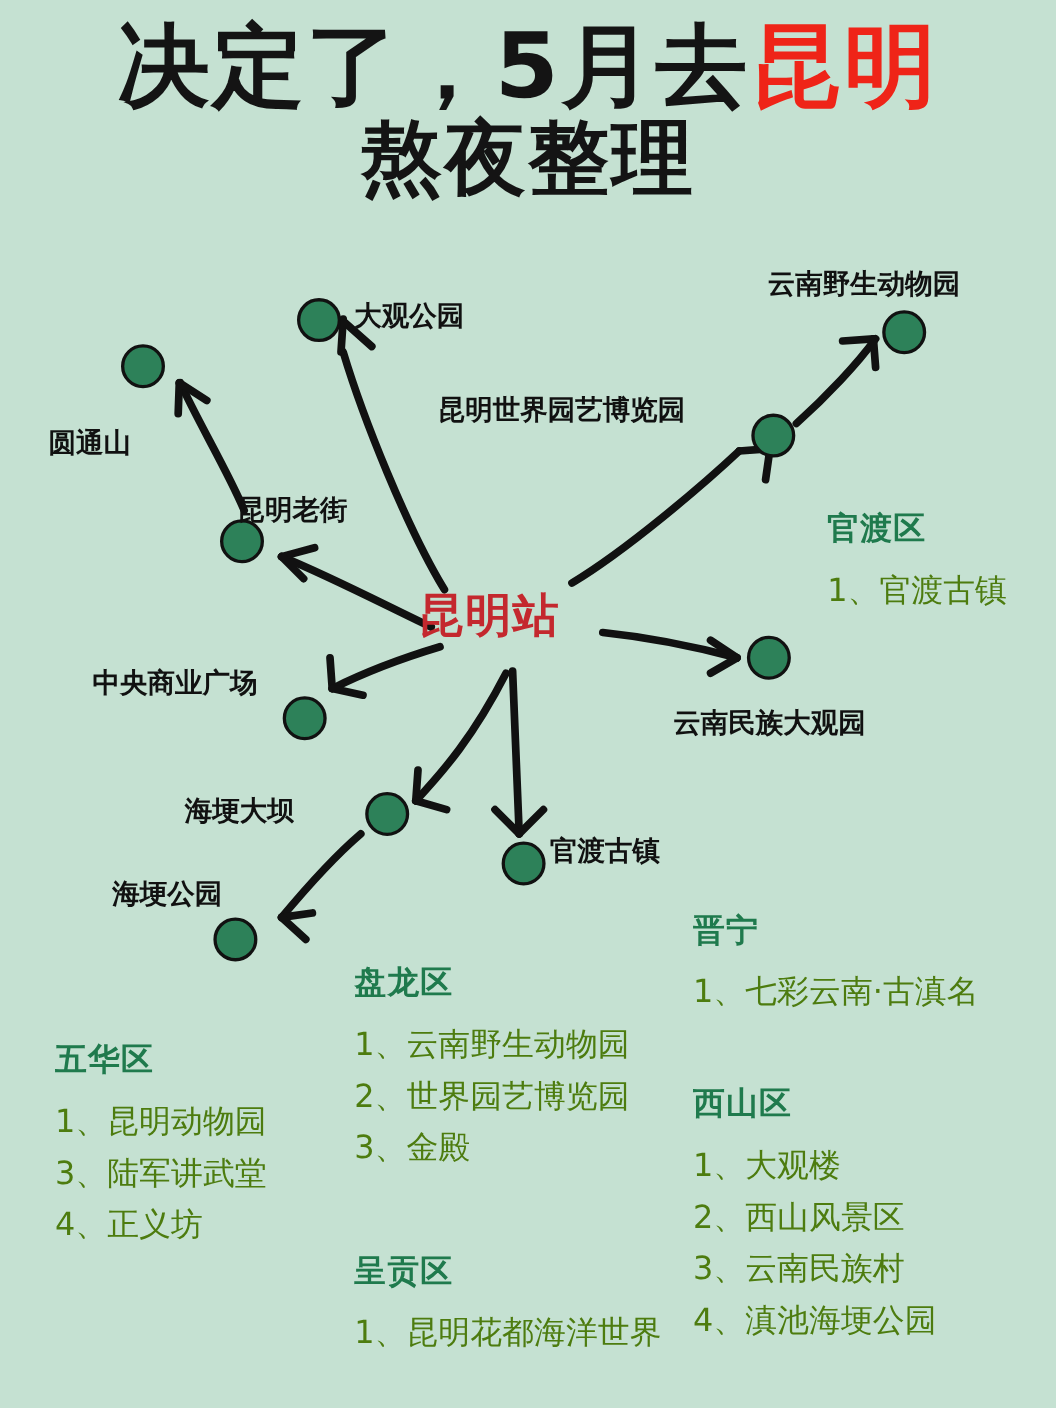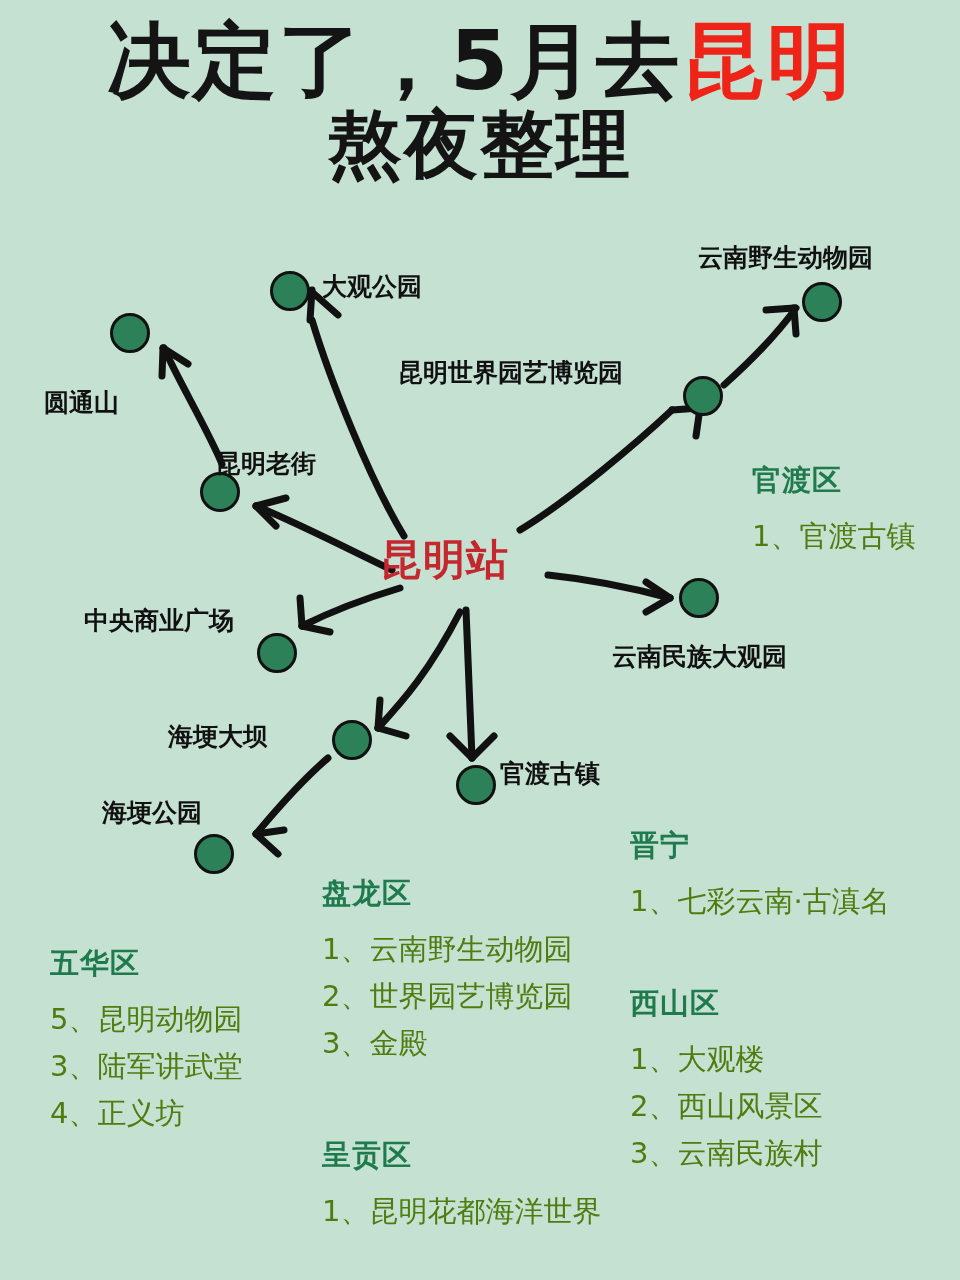--- a/index.html
+++ b/index.html
@@ -228,26 +228,27 @@
           <li>2、世界园艺博览园</li>
           <li>3、金殿</li>
         </ul>
       </div>
       <div class="district" style="left: 630px; top: 978px;">
         <div class="district-title">西山区</div>
         <ul class="district-list">
           <li>1、大观楼</li>
           <li>2、西山风景区</li>
           <li>3、云南民族村</li>
+          <li>4、滇池海埂公园</li>
         </ul>
       </div>
       <div class="district" style="left: 50px; top: 938px;">
         <div class="district-title">五华区</div>
         <ul class="district-list">
-          <li>5、昆明动物园</li>
+          <li>1、昆明动物园</li>
           <li>3、陆军讲武堂</li>
           <li>4、正义坊</li>
         </ul>
       </div>
       <div class="district" style="left: 322px; top: 1130px;">
         <div class="district-title">呈贡区</div>
         <ul class="district-list">
           <li>1、昆明花都海洋世界</li>
         </ul>
       </div>

